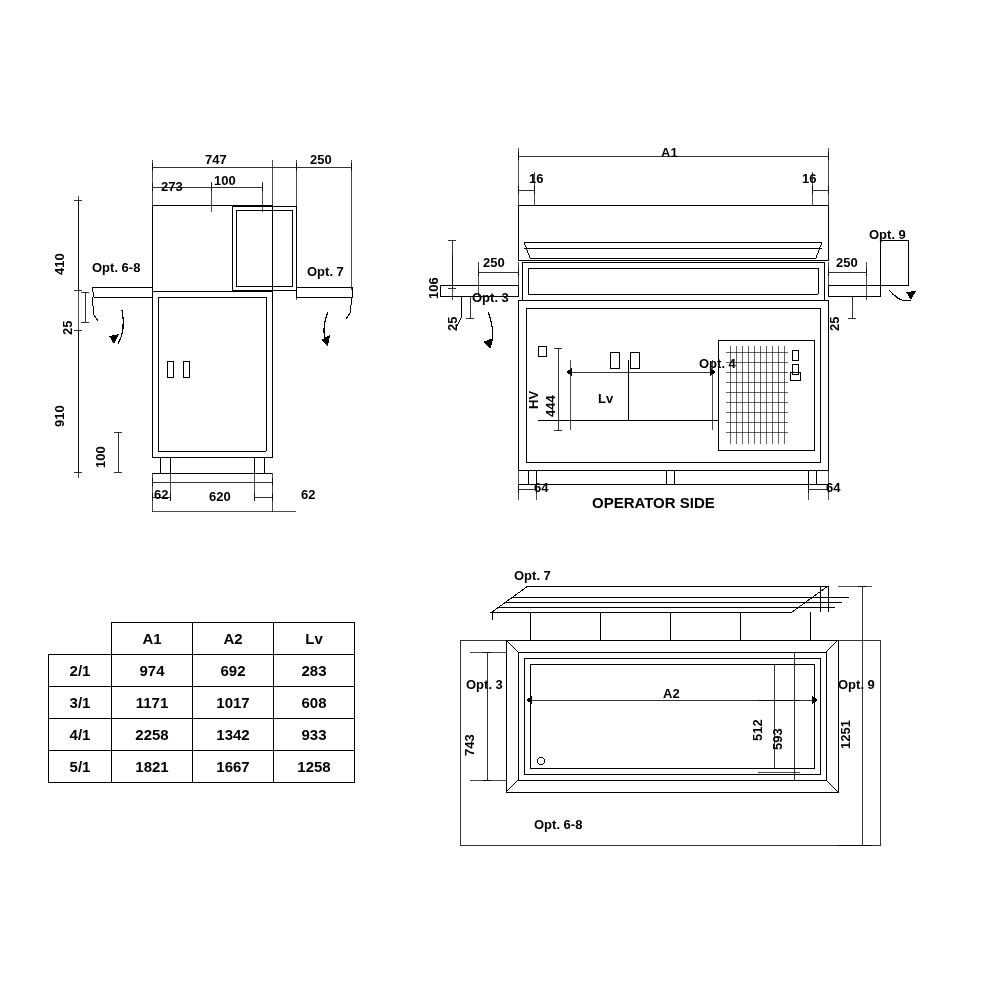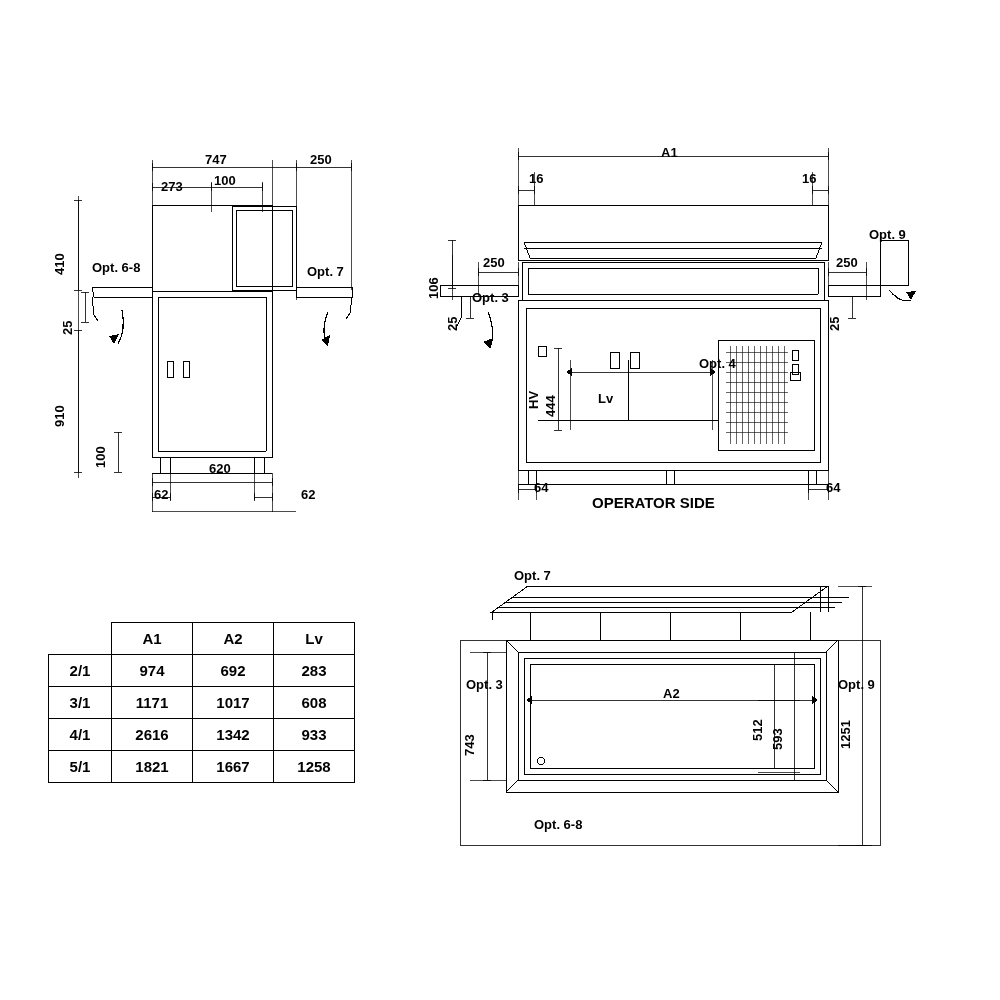--- a/index.html
+++ b/index.html
@@ -309,21 +309,21 @@
   </svg>
 
   <div class="lbl" style="left:205px; top:153px;">747</div>
   <div class="lbl" style="left:310px; top:153px;">250</div>
   <div class="lbl" style="left:161px; top:180px;">273</div>
   <div class="lbl" style="left:214px; top:174px;">100</div>
   <div class="lbl vert" style="left:66px; top:262px;">410</div>
   <div class="lbl vert" style="left:74px; top:322px;">25</div>
   <div class="lbl vert" style="left:66px; top:414px;">910</div>
   <div class="lbl vert" style="left:107px; top:455px;">100</div>
-  <div class="lbl" style="left:209px; top:462px;">620</div>
+  <div class="lbl" style="left:209px; top:490px;">620</div>
   <div class="lbl" style="left:154px; top:488px;">62</div>
   <div class="lbl" style="left:301px; top:488px;">62</div>
   <div class="lbl" style="left:92px; top:261px;">Opt. 6-8</div>
   <div class="lbl" style="left:307px; top:265px;">Opt. 7</div>
 
   <div class="lbl" style="left:661px; top:146px;">A1</div>
   <div class="lbl" style="left:529px; top:172px;">16</div>
   <div class="lbl" style="left:802px; top:172px;">16</div>
   <div class="lbl" style="left:483px; top:256px;">250</div>
   <div class="lbl" style="left:836px; top:256px;">250</div>
@@ -365,21 +365,21 @@
         <td>283</td>
       </tr>
       <tr>
         <td class="rowhdr">3/1</td>
         <td>1171</td>
         <td>1017</td>
         <td>608</td>
       </tr>
       <tr>
         <td class="rowhdr">4/1</td>
-        <td>2616</td>
+        <td>2258</td>
         <td>1342</td>
         <td>933</td>
       </tr>
       <tr>
         <td class="rowhdr">5/1</td>
         <td>1821</td>
         <td>1667</td>
         <td>1258</td>
       </tr>
     </tbody>

